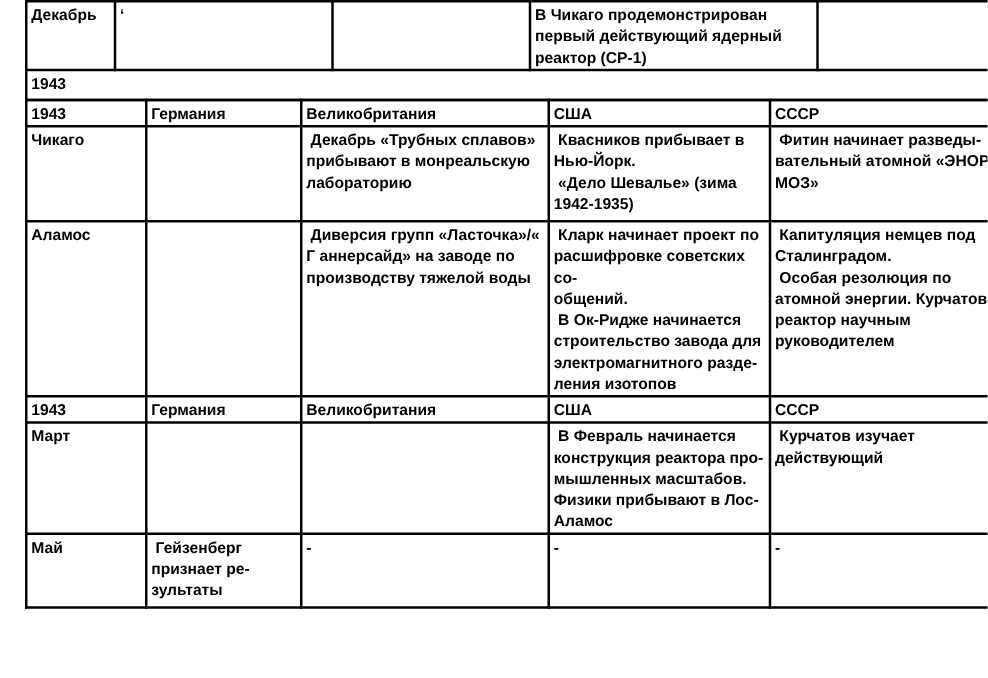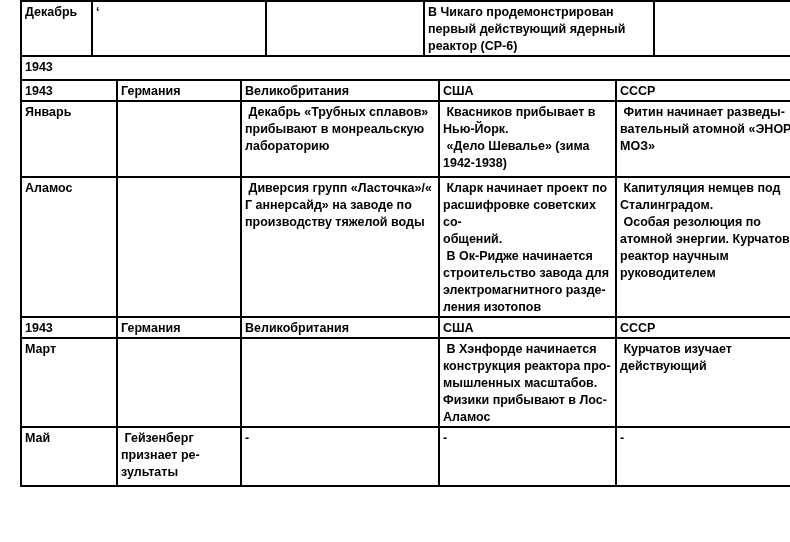--- a/index.html
+++ b/index.html
@@ -54,21 +54,21 @@
         <col style="width:230px">
         <col style="width:157px">
     </colgroup>
     <tbody>
       <tr style="height:53px">
         <td>Декабрь</td>
         <td>‘</td>
         <td></td>
         <td>В Чикаго продемонстрирован
 первый действующий ядерный
-реактор (СР-6)</td>
+реактор (СР-1)</td>
         <td></td>
       </tr>
     </tbody>
   </table>
 
   <div class="year-band">1943</div>
 
   <table class="t lower">
     <colgroup>
       <col style="width:96px">
@@ -79,29 +79,29 @@
     </colgroup>
     <tbody>
       <tr>
         <td class="hdr">1943</td>
         <td class="hdr">Германия</td>
         <td class="hdr">Великобритания</td>
         <td class="hdr">США</td>
         <td class="hdr">СССР</td>
       </tr>
       <tr style="height:76px">
-        <td>Январь</td>
+        <td>Чикаго</td>
         <td></td>
         <td> Декабрь «Трубных сплавов»
 прибывают в монреальскую
 лабораторию</td>
         <td> Квасников прибывает в
 Нью-Йорк.
  «Дело Шевалье» (зима
-1942-1938)</td>
+1942-1935)</td>
         <td> Фитин начинает разведы-
 вательный атомной «ЭНОР-
 МОЗ»</td>
       </tr>
       <tr style="height:120px">
         <td>Аламос</td>
         <td></td>
         <td> Диверсия групп «Ласточка»/«
 Г аннерсайд» на заводе по
 производству тяжелой воды</td>
@@ -123,21 +123,21 @@
         <td class="hdr" style="height:17px">1943</td>
         <td class="hdr" style="height:17px">Германия</td>
         <td class="hdr" style="height:17px">Великобритания</td>
         <td class="hdr" style="height:17px">США</td>
         <td class="hdr" style="height:17px">СССР</td>
       </tr>
       <tr style="height:66px">
         <td>Март</td>
         <td></td>
         <td></td>
-        <td> В Хэнфорде начинается
+        <td> В Февраль начинается
 конструкция реактора про-
 мышленных масштабов.
 Физики прибывают в Лос-
 Аламос</td>
         <td> Курчатов изучает
 действующий</td>
       </tr>
       <tr style="height:59px">
         <td>Май</td>
         <td> Гейзенберг

